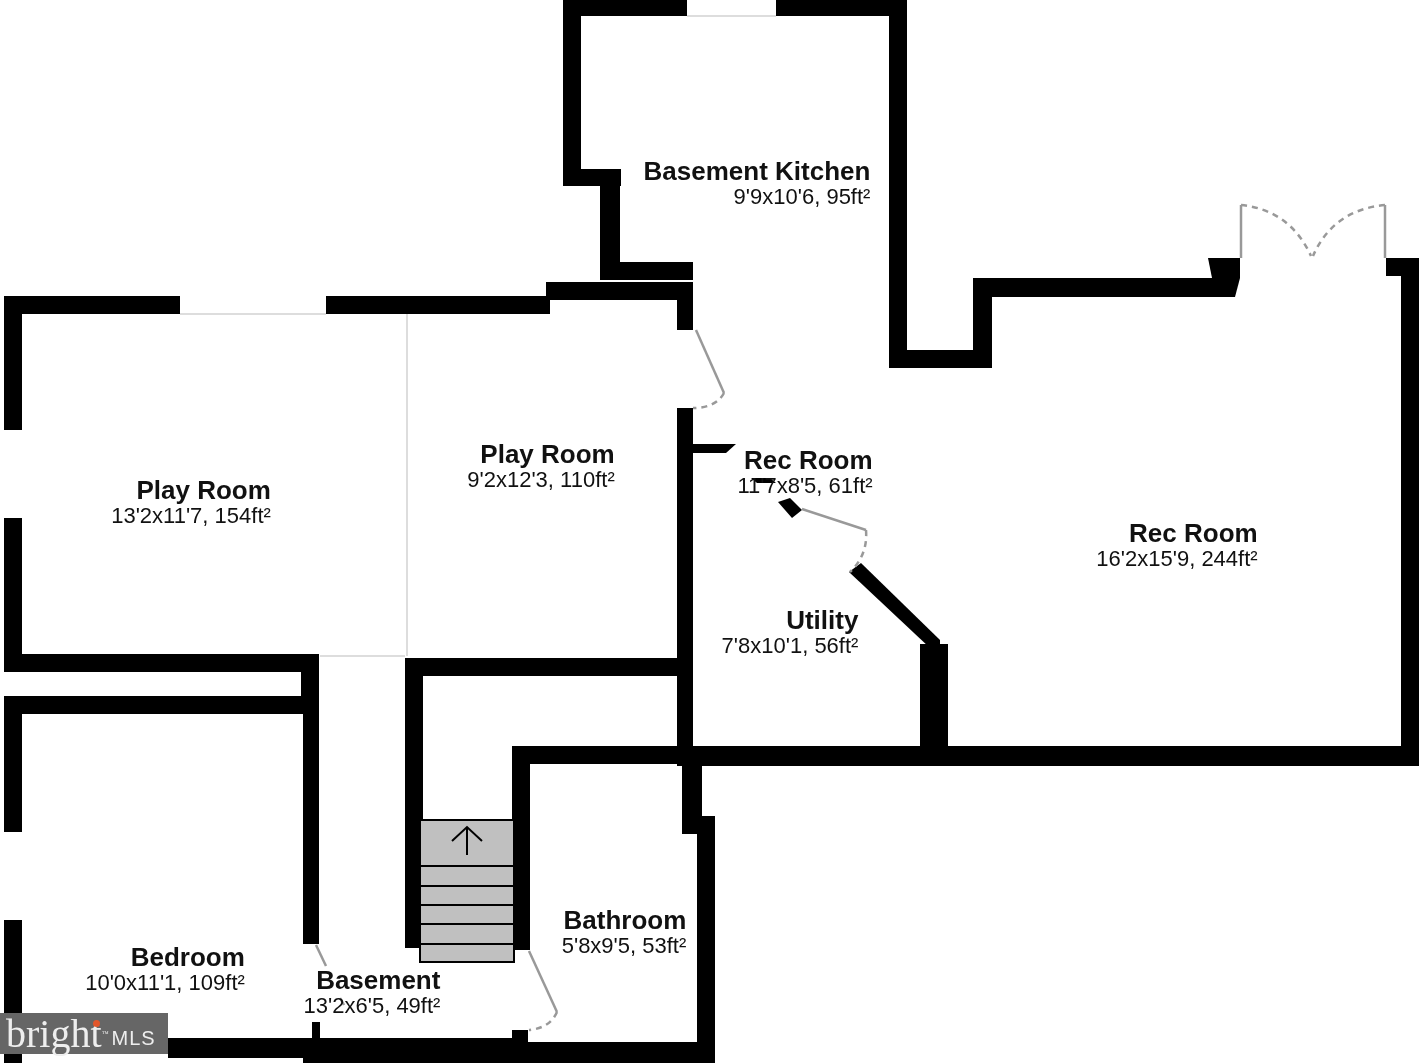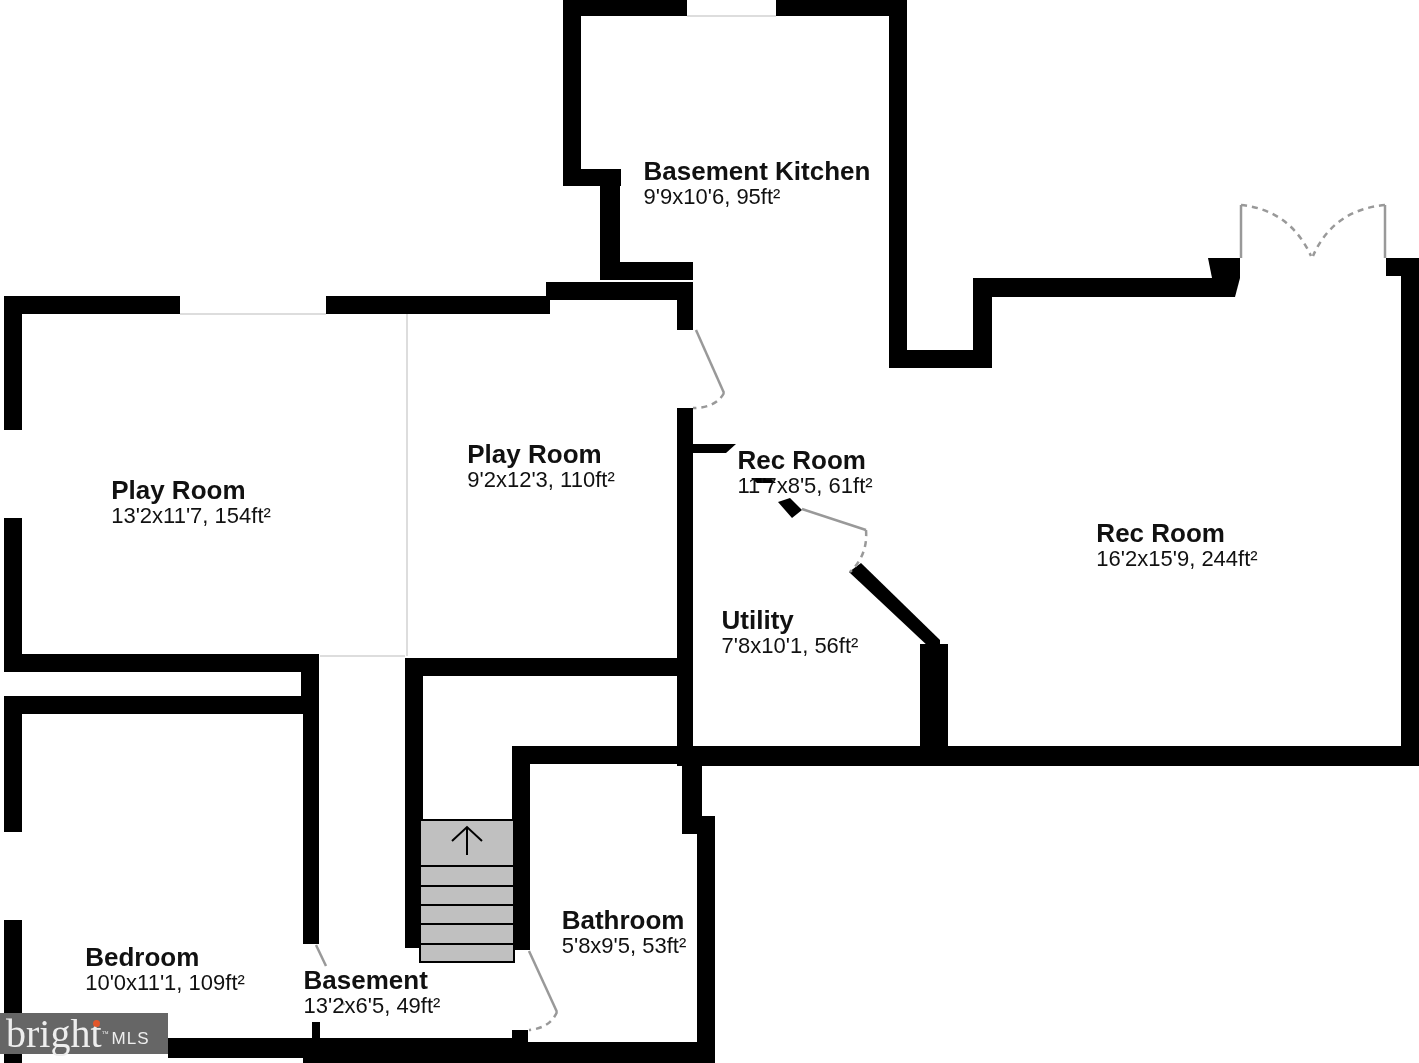--- a/index.html
+++ b/index.html
@@ -1,27 +1,27 @@
 <!DOCTYPE html>
 <html><head>
   <meta charset="utf-8">
   <style>
     html, body { margin: 0; padding: 0; background: #ffffff; }
     body { width: 1419px; height: 1063px; position: relative; overflow: hidden;
            font-family: "Liberation Sans", sans-serif; }
     #plan { position: absolute; left: 0; top: 0; }
-    .label { position: absolute; text-align: left; color: #111; transform: translateX(-50%); white-space: nowrap; }
+    .label { position: absolute; text-align: right; color: #111; transform: translateX(-50%); white-space: nowrap; }
     .label .name { font-weight: bold; font-size: 26px; line-height: 30px; display: block; }
     .label .dims { font-size: 22px; line-height: 22px; display: block; }
     .logo { position: absolute; left: 0; top: 1013px; width: 168px; height: 41px; background: #666666;
             color: #eeeeee; display: flex; align-items: center; padding-left: 6px; box-sizing: border-box; }
     .logo .brand { font-family: "Liberation Serif", serif; font-size: 40px; line-height: 40px; position: relative; }
     .logo .dot { position: absolute; width: 7px; height: 7px; background: #e2562b; border-radius: 50%; right: 2px; top: 6px; }
     .logo .tm { font-size: 7px; position: absolute; right: -7px; top: 0; }
-    .logo .mls { font-size: 17px; margin-left: 10px; margin-top: 10px; letter-spacing: 1px; }
+    .logo .mls { font-size: 20px; margin-left: 10px; margin-top: 10px; letter-spacing: 1px; }
   </style>
 </head>
 <body>
 
 <svg id="plan" width="1419" height="1063" viewBox="0 0 1419 1063" xmlns="http://www.w3.org/2000/svg">
   <g fill="#000">
 
     <rect x="563" y="0" width="124" height="16"></rect>
     <rect x="776" y="0" width="131" height="16"></rect>
     <rect x="563" y="0" width="18" height="186"></rect>

